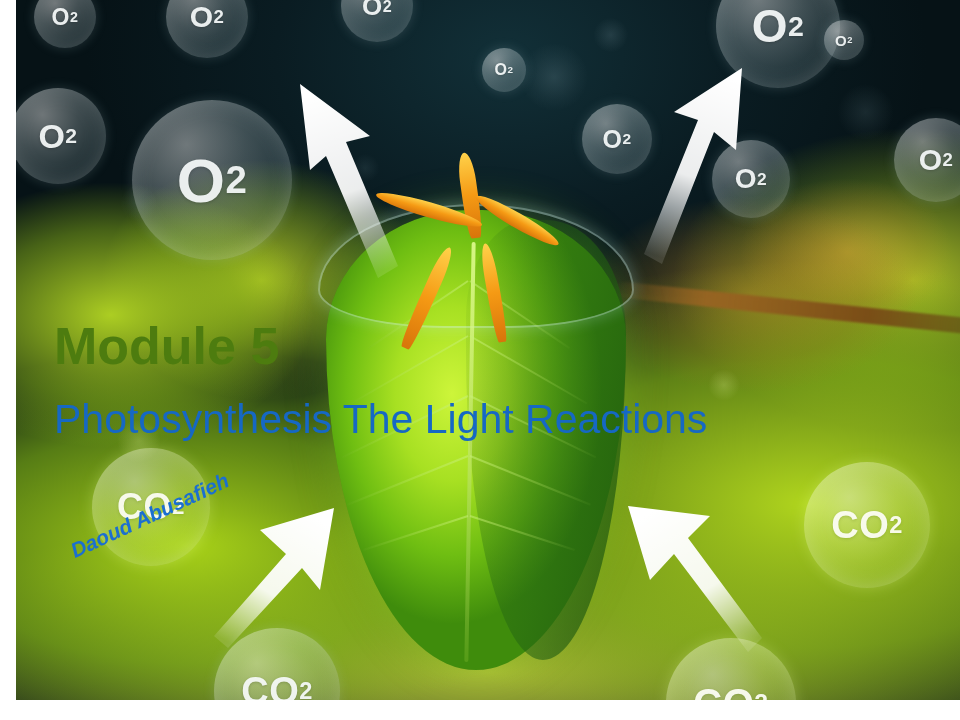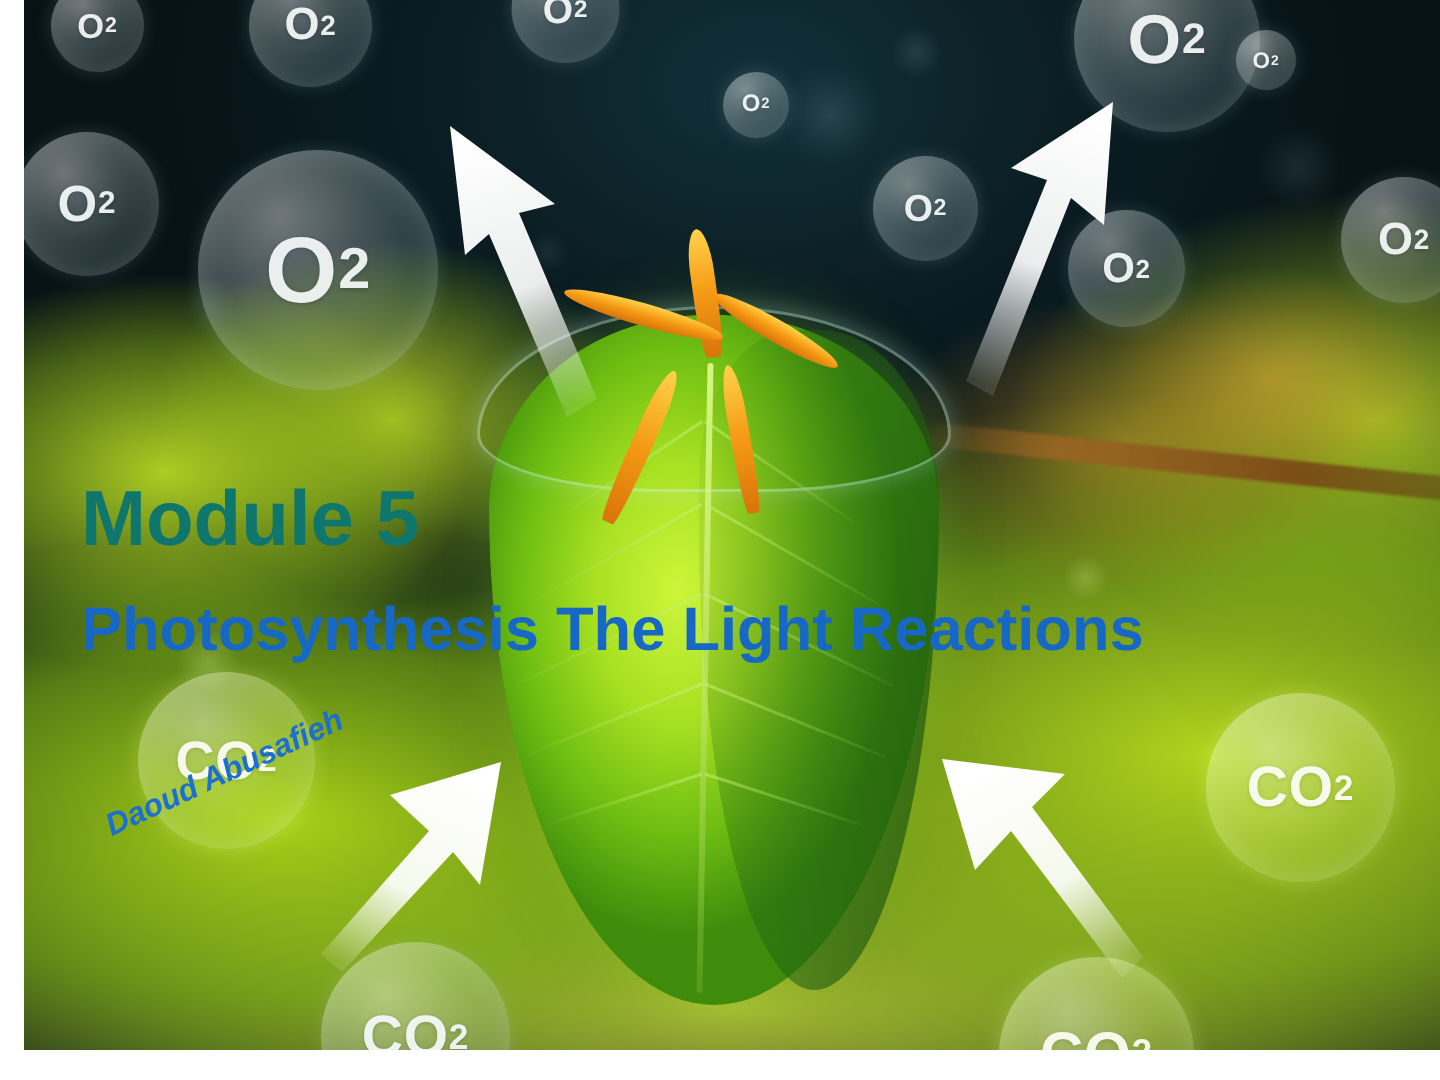--- a/index.html
+++ b/index.html
@@ -152,30 +152,30 @@
   
   .arrow { position: absolute; }
   .arrow svg { display: block; overflow: visible; }
 
   
   #title-module {
     position: absolute;
     left: 54px; top: 316px;
     font-size: 52px;
     font-weight: bold;
-    color: #0f766e;
+    color: #4d7c0f;
     font-family: "Liberation Sans", sans-serif;
     letter-spacing: 0px;
     white-space: nowrap;
   }
   #title-subject {
     position: absolute;
     left: 54px; top: 396px;
     font-size: 41px;
-    font-weight: bold;
+    font-weight: normal;
     color: #1668c4;
     font-family: "Liberation Sans", sans-serif;
     white-space: nowrap;
     letter-spacing: 0px;
   }
   #author {
     position: absolute;
     left: 72px; top: 540px;
     font-size: 21px;
     font-weight: bold;

